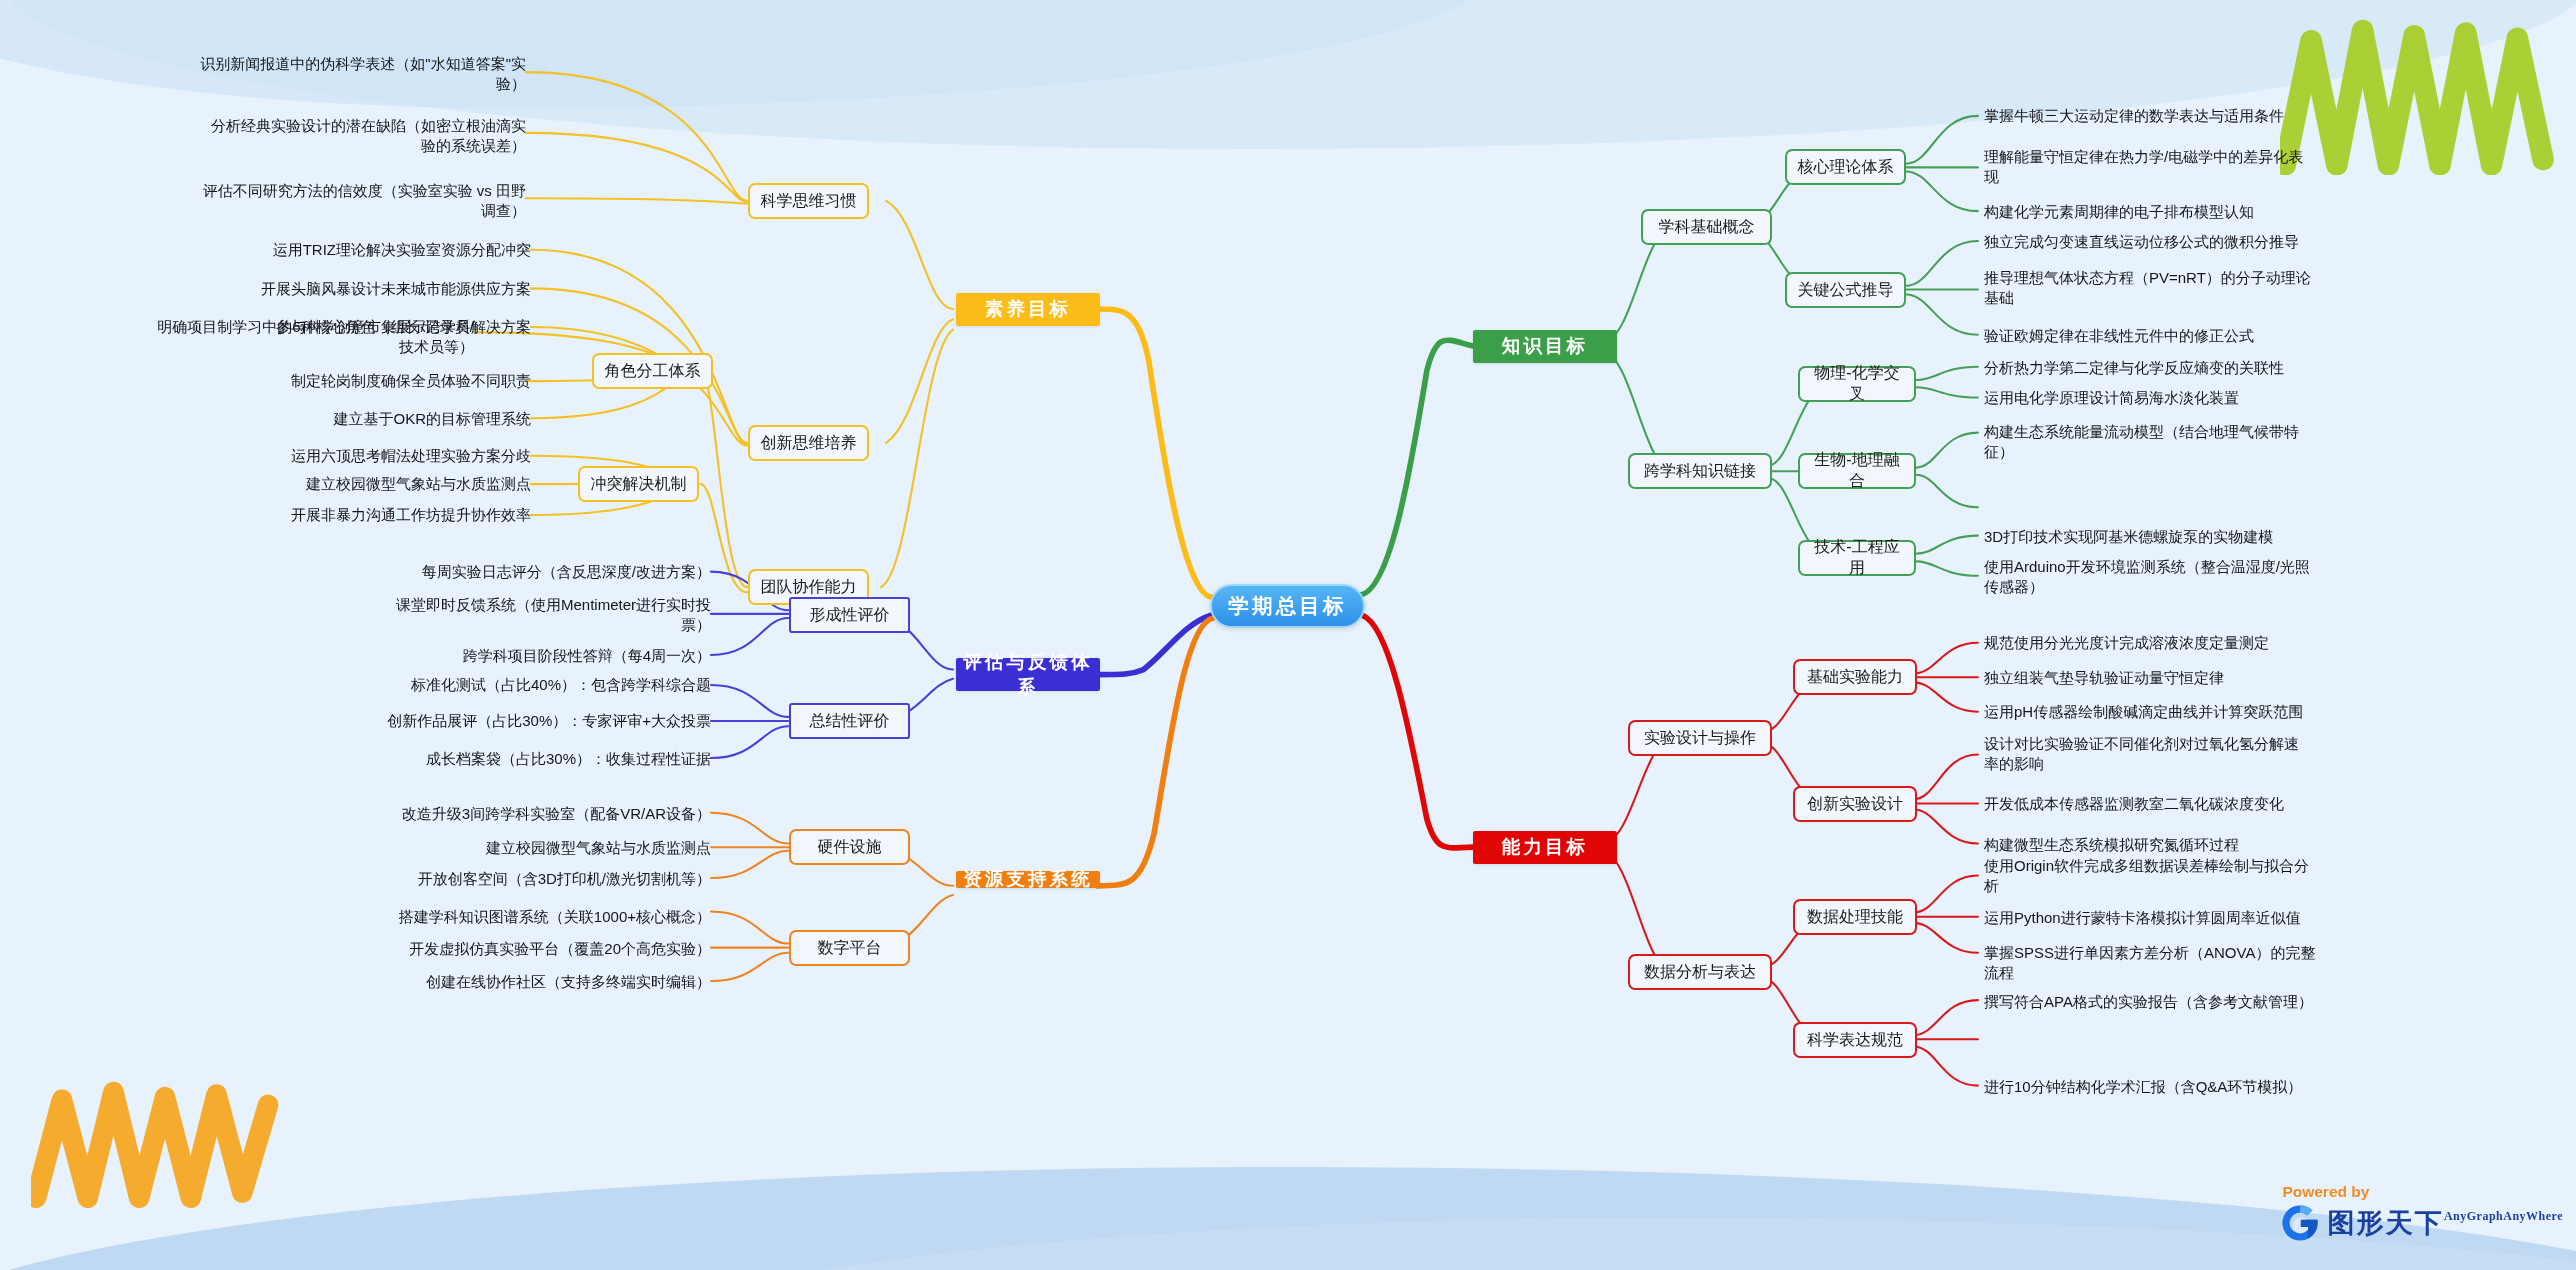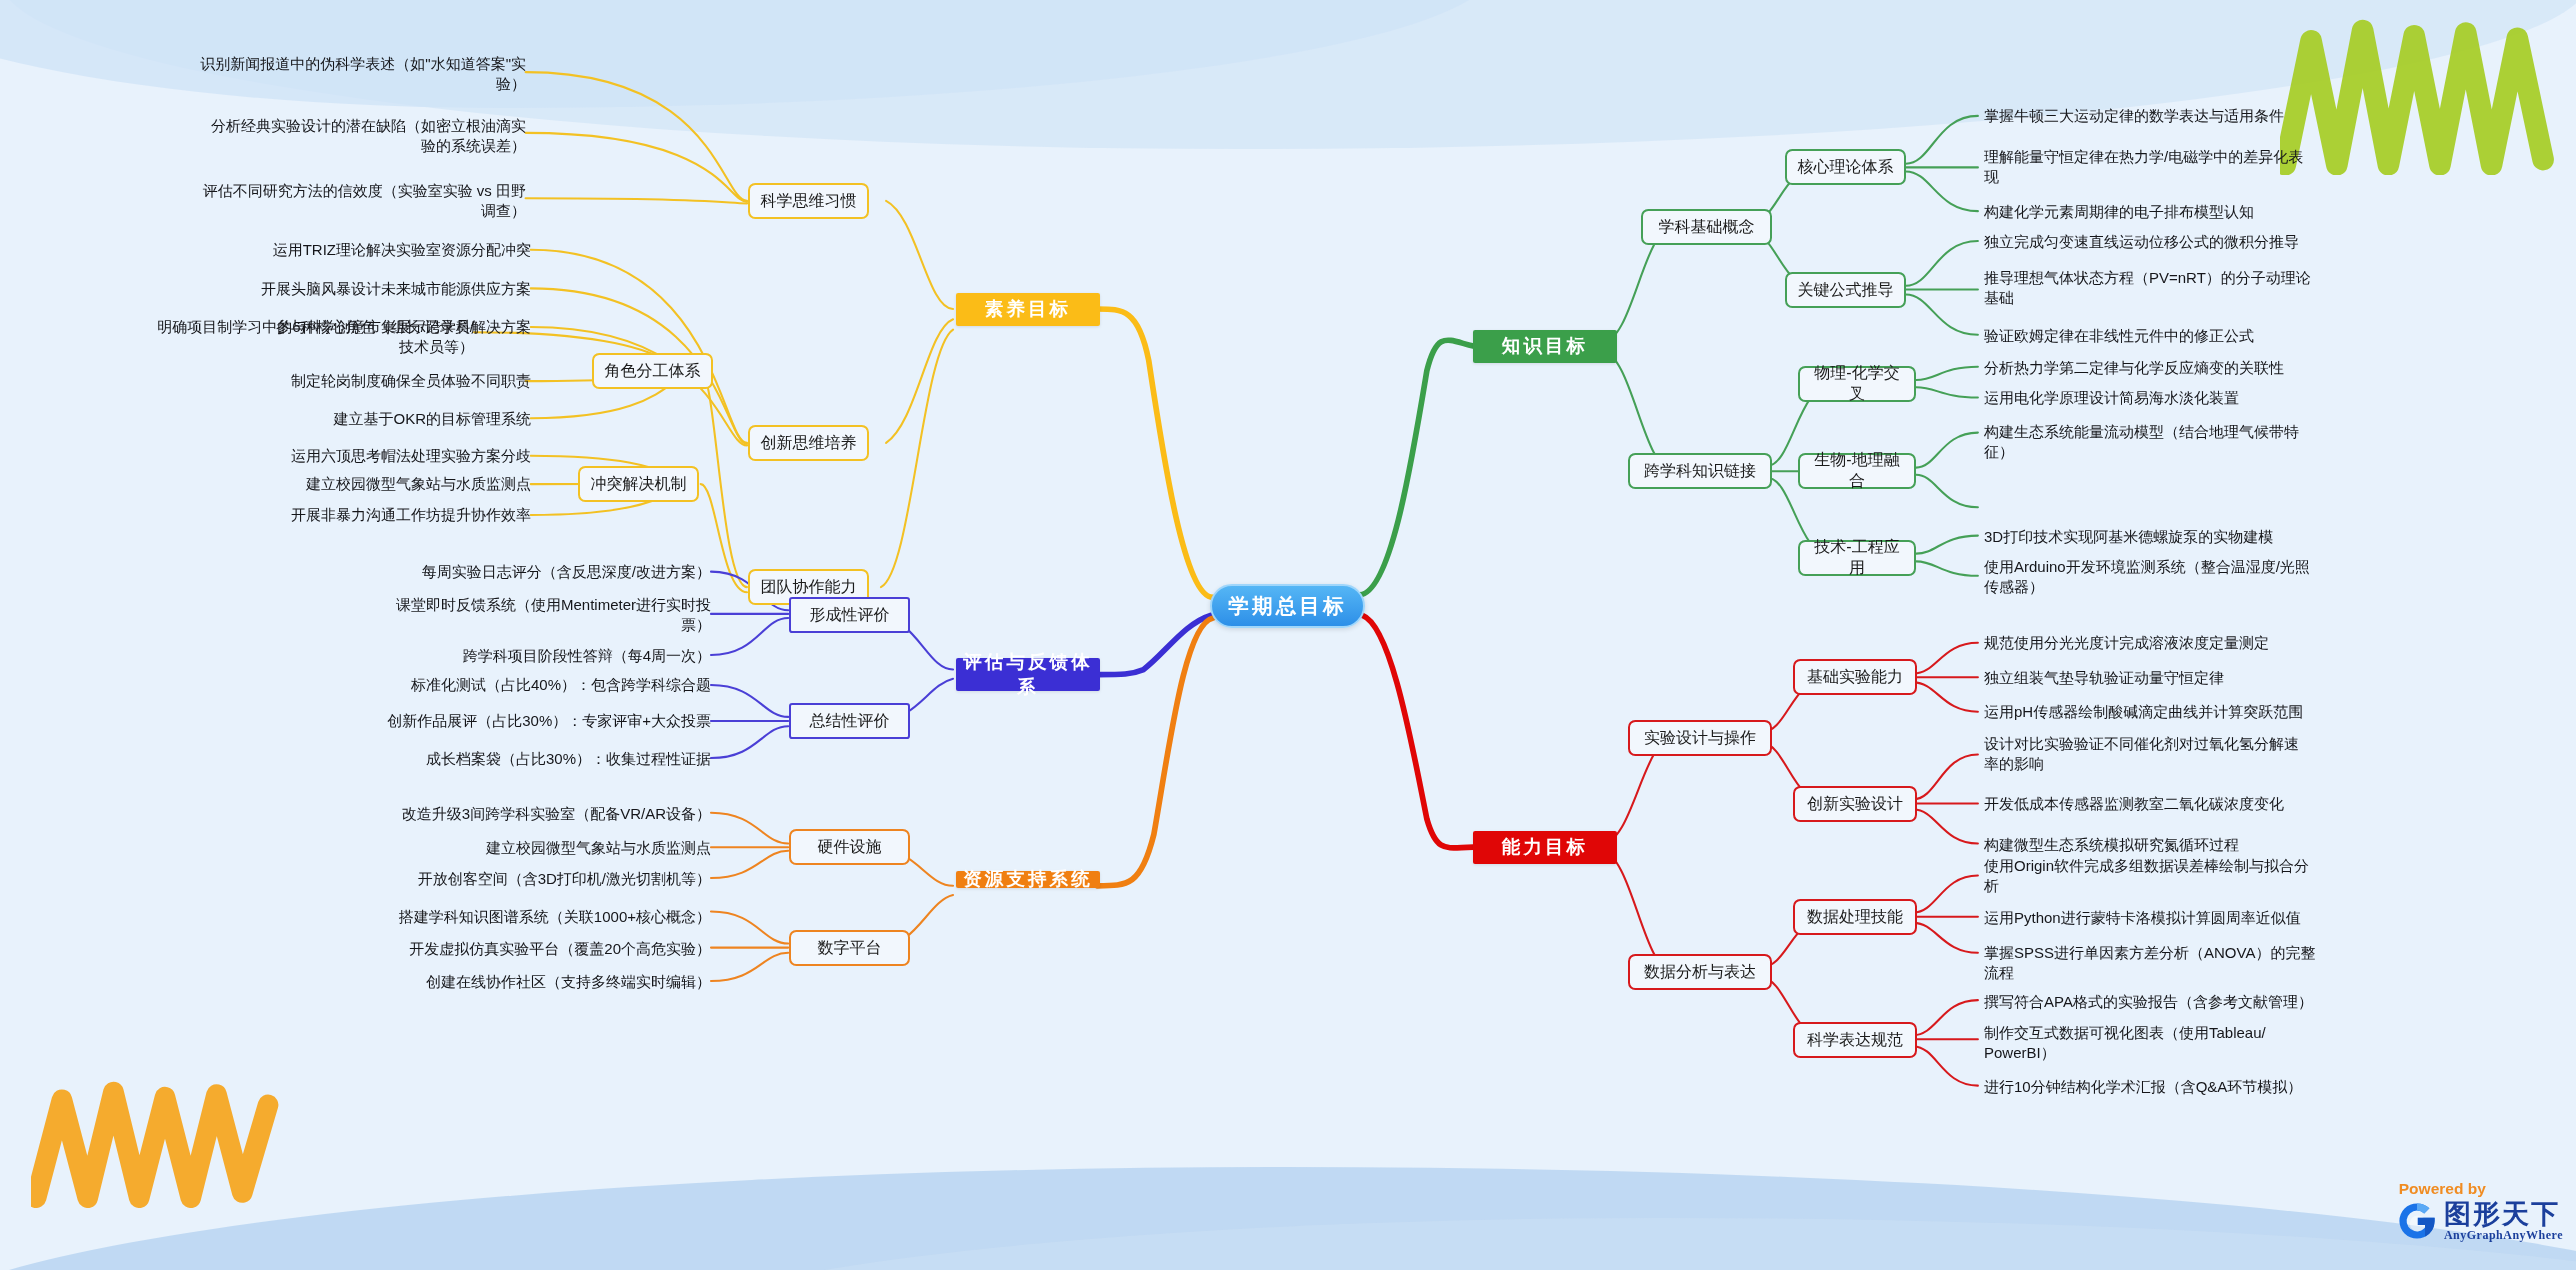--- a/index.html
+++ b/index.html
@@ -98,21 +98,21 @@
   .leaf.r { text-align: right; }
   .leaf.l { text-align: left; }
 
   
   #watermark {
     position: absolute; right: 27px; bottom: 27px;
     display: flex; flex-direction: column; align-items: flex-start;
   }
   #pw-by { color: #f08c22; font-size: 15.5px; font-weight: bold; line-height: 1; margin-bottom: 3.1px; margin-left: 2.1px;}
   #wm-row { display: flex; align-items: center; gap: 7.2px; }
-  #wm-text { display: flex; flex-direction: column; }
+  #wm-text { display: flex; }
   #wm-cn { color: #1b3f9c; font-size: 27px; font-weight: bold; letter-spacing: 2.1px; line-height: 1.05; }
   #wm-en { color: #1b3f9c; font-family: "Liberation Serif", serif; font-size: 12px; font-weight: bold; letter-spacing: 0.5px; }
   svg { display:block; }
 </style>
 </head>
 <body>
 
 <div id="stage">
 
   <div class="cloud-band cloud-top"></div>
@@ -381,22 +381,20 @@
   <div class="leaf l" style="left:1984px; top:734px; width:567px;">设计对比实验验证不同催化剂对过氧化氢分解速
 率的影响</div>
   <div class="leaf l" style="left:1984px; top:794px; width:567px;">开发低成本传感器监测教室二氧化碳浓度变化</div>
   <div class="leaf l" style="left:1984px; top:835px; width:567px;">构建微型生态系统模拟研究氮循环过程</div>
   <div class="leaf l" style="left:1984px; top:856px; width:567px;">使用Origin软件完成多组数据误差棒绘制与拟合分
 析</div>
   <div class="leaf l" style="left:1984px; top:908px; width:567px;">运用Python进行蒙特卡洛模拟计算圆周率近似值</div>
   <div class="leaf l" style="left:1984px; top:943px; width:567px;">掌握SPSS进行单因素方差分析（ANOVA）的完整
 流程</div>
   <div class="leaf l" style="left:1984px; top:992px; width:567px;">撰写符合APA格式的实验报告（含参考文献管理）</div>
-  <div class="leaf l" style="left:1984px; top:1023px; width:567px;">制作交互式数据可视化图表（使用Tableau/
-PowerBI）</div>
   <div class="leaf l" style="left:1984px; top:1077px; width:567px;">进行10分钟结构化学术汇报（含Q&amp;A环节模拟）</div>
 
   <div id="watermark">
     <div id="pw-by">Powered by</div>
     <div id="wm-row">
       <svg width="40" height="40" viewBox="0 0 100 100">
         <path d="M50 6 A44 44 0 1 0 94 50 L94 42 L52 42 L52 60 L74 60 A26 26 0 1 1 50 24 A26 26 0 0 1 68 31 L81 18 A44 44 0 0 0 50 6 Z" fill="#1a73e8"></path>
         <path d="M50 6 A44 44 0 0 1 81 18 L68 31 A26 26 0 0 0 50 24 Z" fill="#5aa9f5"></path>
         <circle cx="52" cy="56" r="20" fill="#ffffff" opacity=".45"></circle>
         <path d="M52 42 L94 42 L94 50 A44 44 0 0 1 70 89 L70 60 L52 60 Z" fill="#1457c4"></path>

